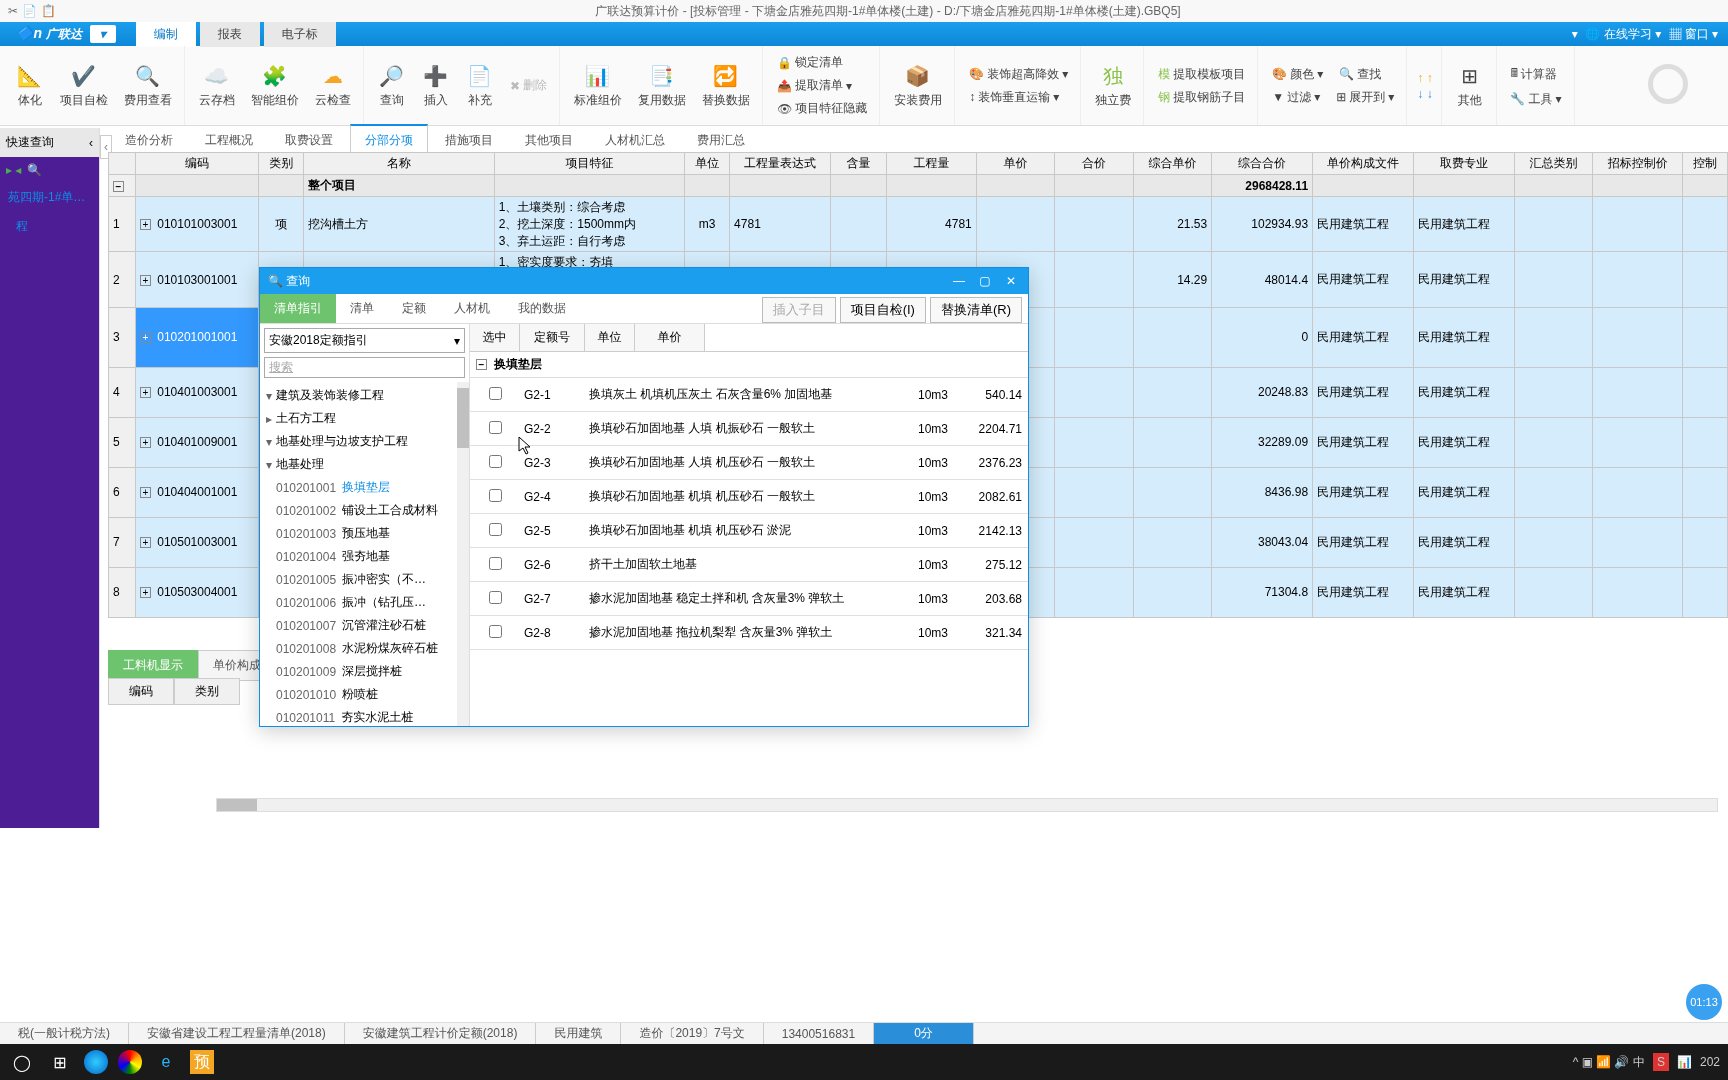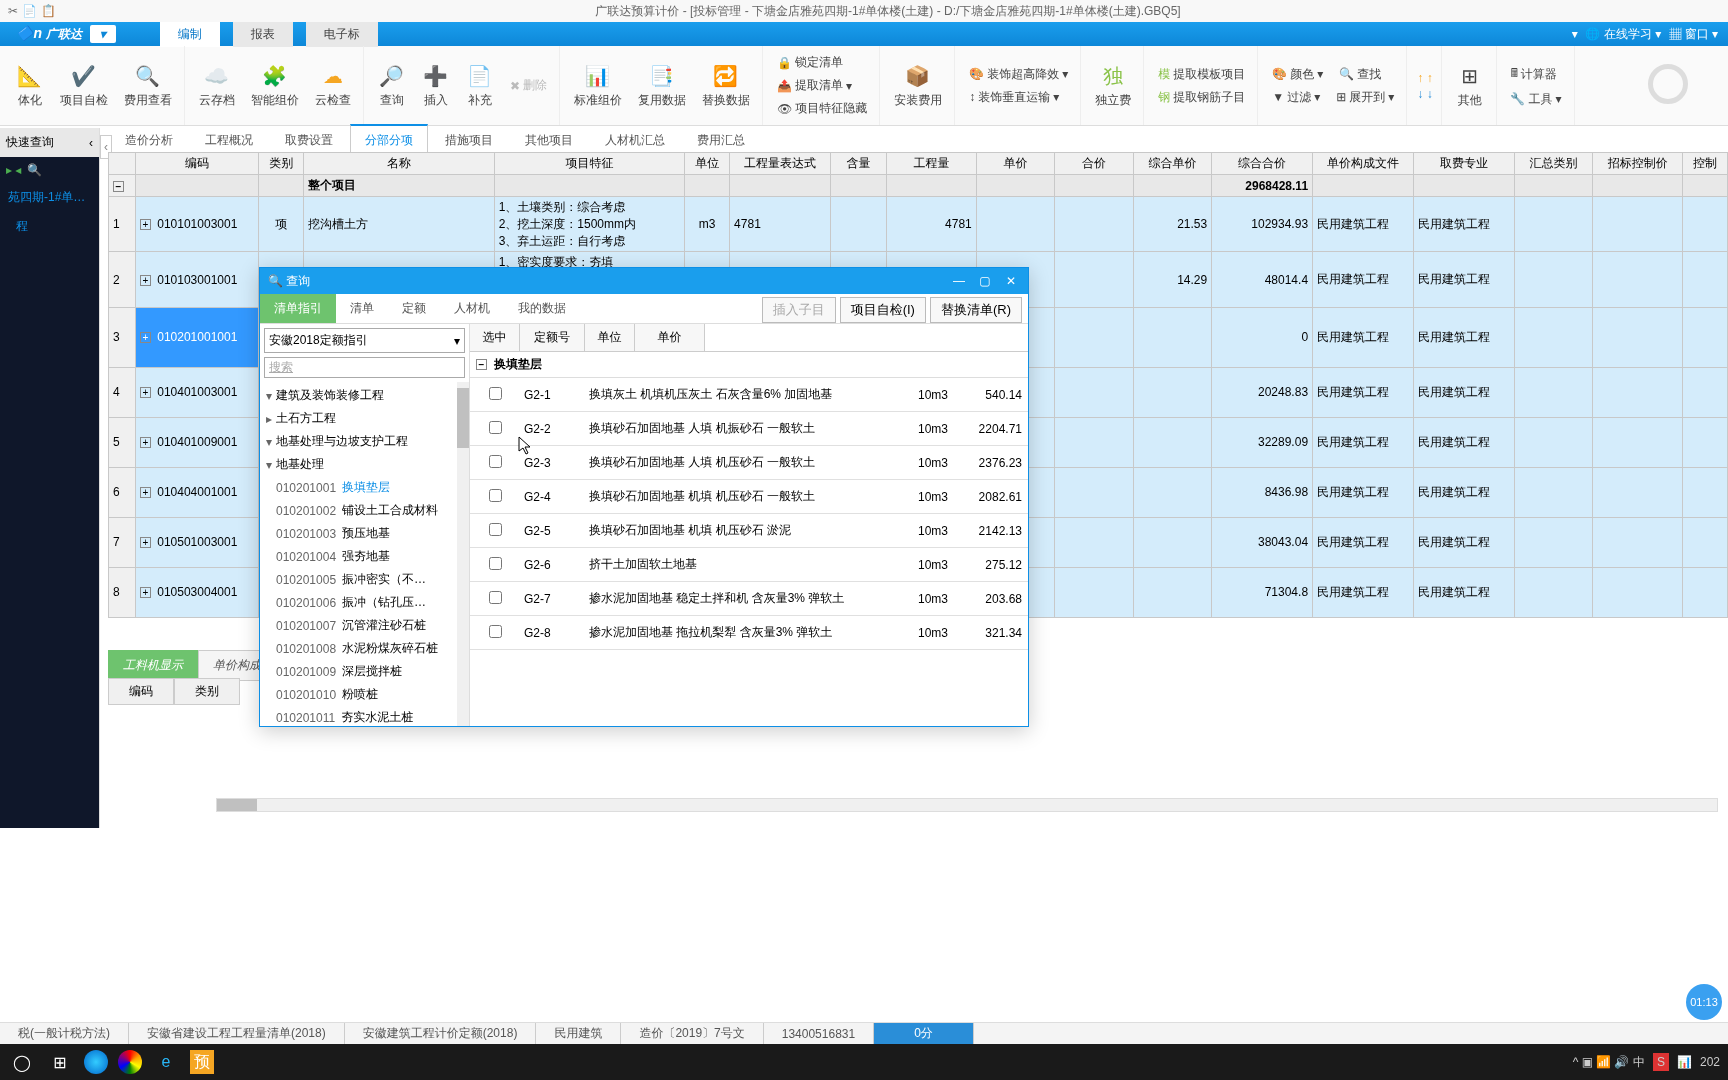--- a/index.html
+++ b/index.html
@@ -5,60 +5,60 @@
 * { margin: 0; padding: 0; box-sizing: border-box; font-family: "Microsoft YaHei", Arial, sans-serif; font-size: 12px; }
 body { background: #fff; overflow: hidden; width: 1728px; height: 1080px; position: relative; }
 
 .titlebar { height: 22px; background: #f8f8f8; display: flex; align-items: center; padding: 0 8px; color: #666; }
 .titlebar .icons { display: flex; gap: 4px; }
 .titlebar .title { flex: 1; text-align: center; font-size: 12px; }
 
 .menubar { height: 24px; background: linear-gradient(#1a9eed,#0d87d8); color: #fff; display: flex; align-items: center; }
 .logo { padding: 0 16px; font-weight: bold; font-style: italic; font-size: 14px; }
 .logo-btn { background: #fff; color: #0d87d8; padding: 2px 10px; border-radius: 2px; margin-left: 4px;}
-.menubar-tabs { display: flex; gap: 13px; margin-left: 28px; }
+.menubar-tabs { display: flex; gap: 4px; margin-left: 4px; }
 .menu-tab { padding: 4px 18px; color: #444; background: #e8e8e8; }
 .menu-tab.active { background: #fff; color: #0878c8; }
 .menubar-right { margin-left: auto; padding-right: 10px; display: flex; gap: 8px; align-items: center; }
 .online-study { color: #fff; }
 
 .ribbon { height: 80px; background: #fafafa; border-bottom: 1px solid #ddd; display: flex; align-items: center; padding: 0 4px; gap: 2px; }
 .ribbon-group { display: flex; flex-direction: column; align-items: center; padding: 4px 8px; border-right: 1px solid #eee; height: 100%; justify-content: center; }
 .ribbon-group.row { flex-direction: row; gap: 8px; }
 .ribbon-btn { display: flex; flex-direction: column; align-items: center; gap: 2px; color: #444; cursor: pointer; padding: 2px 4px; }
 .ribbon-btn .ico { width: 28px; height: 28px; display: flex; align-items: center; justify-content: center; font-size: 20px; }
 .ribbon-btn-small { display: flex; align-items: center; gap: 3px; color: #444; padding: 2px 4px; font-size: 12px; }
 .ribbon-stack { display: flex; flex-direction: column; gap: 2px; }
 .ring { position: absolute; right: 40px; top: 64px; width: 40px; height: 40px; border: 5px solid #ddd; border-radius: 50%; }
 
 .subtabs { height: 30px; background: #fff; border-bottom: 1px solid #ccc; display: flex; align-items: flex-end; padding-left: 110px; gap: 2px; }
 .subtab { padding: 6px 14px; color: #555; border: 1px solid transparent; margin-bottom: -1px; }
 .subtab.active { color: #0d8fe6; border: 1px solid #ccc; border-bottom: 1px solid #fff; border-top: 2px solid #0d8fe6; }
 
-.leftpanel { position: absolute; left: 0; top: 128px; width: 100px; height: 700px; background: #0f172a; border-right: 1px solid #ddd; }
+.leftpanel { position: absolute; left: 0; top: 128px; width: 100px; height: 700px; background: #4c1d95; border-right: 1px solid #ddd; }
 .leftpanel .hdr { background: #e8e8e8; padding: 6px; font-size: 12px; display:flex; justify-content: space-between; align-items:center;}
 .leftpanel .tree-item { padding: 6px 8px; color: #0d8fe6; font-size: 12px; white-space: nowrap; overflow: hidden; }
 .collapse-handle { position: absolute; left: 100px; top: 135px; background:#fff; border:1px solid #ccc; width:12px; height:24px; display:flex; align-items:center; justify-content:center; color:#888;}
 
 .main { position: absolute; left: 108px; top: 152px; right: 0; bottom: 40px; overflow: hidden; }
 
 table.grid { border-collapse: collapse; width: 100%; table-layout: fixed; }
 .grid th, .grid td { border: 1px solid #c8c8c8; padding: 2px 4px; font-size: 12px; background: #fff; overflow: hidden; white-space: nowrap; text-overflow: ellipsis; }
 .grid th { background: #f0f0f0; font-weight: normal; text-align: center; height: 22px; }
 .grid td { text-align: left; }
 .grid td.num { text-align: right; }
 .grid td.ctr { text-align: center; }
 .grid tr.bluerow td { background: #d4ecfb; }
 .grid tr.totalrow td { background: #e8e8e8; font-weight: bold; }
 .grid td.wrap { white-space: normal; line-height: 1.4; }
 .grid td.sel { background: #3399ff !important; color: #fff;}
 .rownum { width: 24px; text-align: center; background: #f0f0f0 !important; }
 .exp-icon { display:inline-block; width:11px; height:11px; border:1px solid #888; text-align:center; line-height:9px; font-size:10px; margin-right:3px;}
 
-.bottom-tabs { position: absolute; left: 108px; top: 650px; display: flex; gap: 0; font-style: italic; }
+.bottom-tabs { position: absolute; left: 108px; top: 650px; display: flex; gap: 0; }
 .btab { padding: 6px 14px; border: 1px solid #ccc; background: #f5f5f5; color: #555; }
 .btab.active { background: #6ec36e; color: #fff; border-color:#6ec36e; }
 .bottom-hdr { position: absolute; left:108px; top: 678px; display:flex; }
 .bottom-hdr div { border:1px solid #ccc; padding:4px 20px; background:#f0f0f0;}
 
 .scrollbar-h { position: absolute; bottom: 228px; left: 108px; right: 10px; height: 14px; background: #f0f0f0; border:1px solid #ddd; }
 .scrollbar-h .thumb { position:absolute; left:0; width:40px; height:100%; background:#c0c0c0; }
 
 
 .dialog { position: absolute; left: 259px; top: 267px; width: 770px; height: 460px; background: #fff; border: 1px solid #0d8fe6; box-shadow: 0 4px 20px rgba(0,0,0,.2); display:flex; flex-direction:column; }

